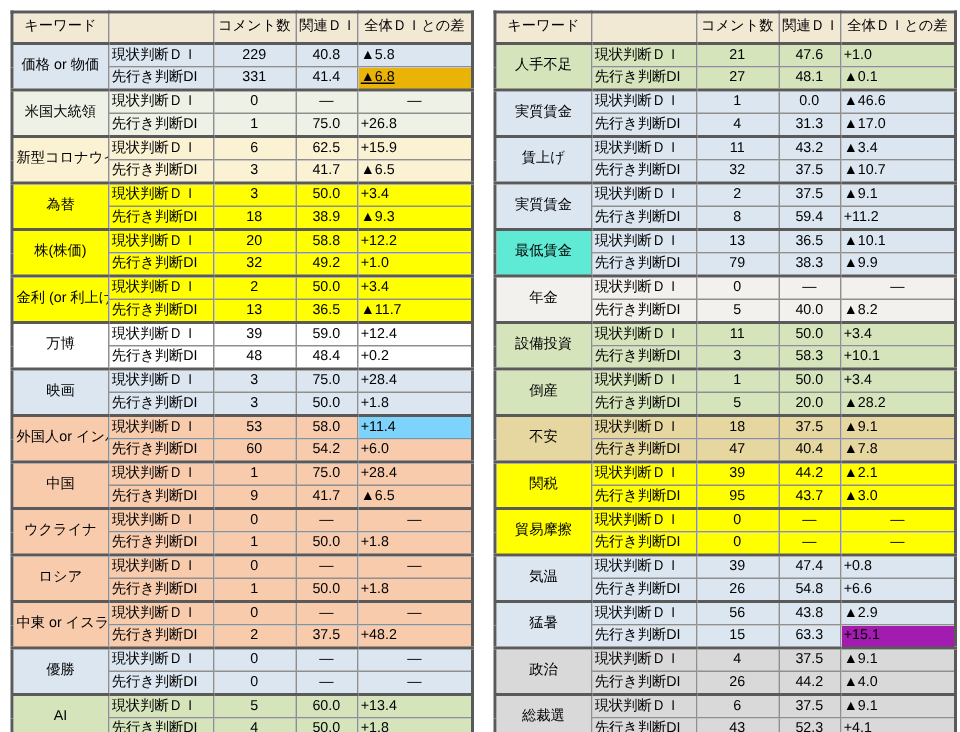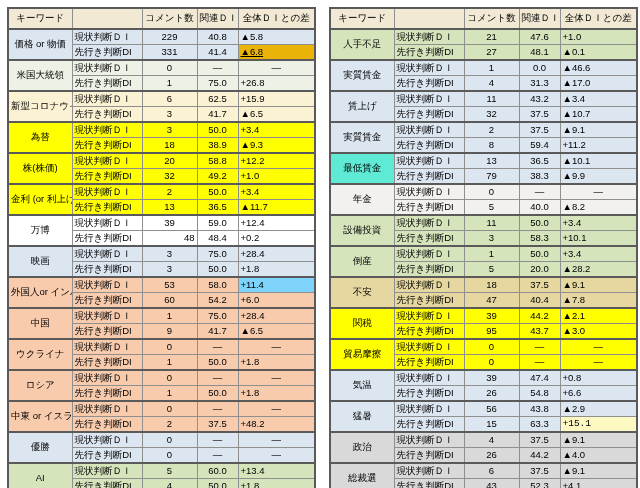--- a/index.html
+++ b/index.html
@@ -134,21 +134,21 @@
         </tr>
         <tr class="group-start">
           <td class="kw" rowspan="2" style="background: rgb(255, 255, 255);">万博</td>
           <td class="lbl" style="background: rgb(255, 255, 255);">現状判断ＤＩ</td>
           <td class="num" style="background: rgb(255, 255, 255);">39</td>
           <td class="num" style="background: rgb(255, 255, 255);">59.0</td>
           <td class="diff" style="background: rgb(255, 255, 255);">+12.4</td>
         </tr>
         <tr class="sub">
           <td class="lbl" style="background: rgb(255, 255, 255);">先行き判断DI</td>
-          <td class="num" style="background: rgb(255, 255, 255); text-align: right;">48</td>
+          <td class="num" style="background: rgb(255, 255, 255);">48</td>
           <td class="num" style="background: rgb(255, 255, 255);">48.4</td>
           <td class="diff" style="background: rgb(255, 255, 255);">+0.2</td>
         </tr>
         <tr class="group-start">
           <td class="kw" rowspan="2" style="background: rgb(220, 230, 241); margin-left: 12px;">映画</td>
           <td class="lbl" style="background: rgb(220, 230, 241);">現状判断ＤＩ</td>
           <td class="num" style="background: rgb(220, 230, 241);">3</td>
           <td class="num" style="background: rgb(220, 230, 241);">75.0</td>
           <td class="diff" style="background: rgb(220, 230, 241);">+28.4</td>
         </tr>
@@ -429,21 +429,21 @@
           <td class="kw" rowspan="2" style="background: rgb(220, 230, 241);">猛暑</td>
           <td class="lbl" style="background: rgb(220, 230, 241);">現状判断ＤＩ</td>
           <td class="num" style="background: rgb(220, 230, 241);">56</td>
           <td class="num" style="background: rgb(220, 230, 241);">43.8</td>
           <td class="diff" style="background: rgb(220, 230, 241);">▲2.9</td>
         </tr>
         <tr class="sub">
           <td class="lbl" style="background: rgb(220, 230, 241);">先行き判断DI</td>
           <td class="num" style="background: rgb(220, 230, 241);">15</td>
           <td class="num" style="background: rgb(220, 230, 241);">63.3</td>
-          <td class="diff" style="background: #fef9c3; font-family: Liberation Mono, monospace;">+15.1</td>
+          <td class="diff" style="background: #a21caf;">+15.1</td>
         </tr>
         <tr class="group-start">
           <td class="kw" rowspan="2" style="background: rgb(217, 217, 217);">政治</td>
           <td class="lbl" style="background: rgb(217, 217, 217);">現状判断ＤＩ</td>
           <td class="num" style="background: rgb(217, 217, 217);">4</td>
           <td class="num" style="background: rgb(217, 217, 217);">37.5</td>
           <td class="diff" style="background: rgb(217, 217, 217);">▲9.1</td>
         </tr>
         <tr class="sub">
           <td class="lbl" style="background: rgb(217, 217, 217);">先行き判断DI</td>

